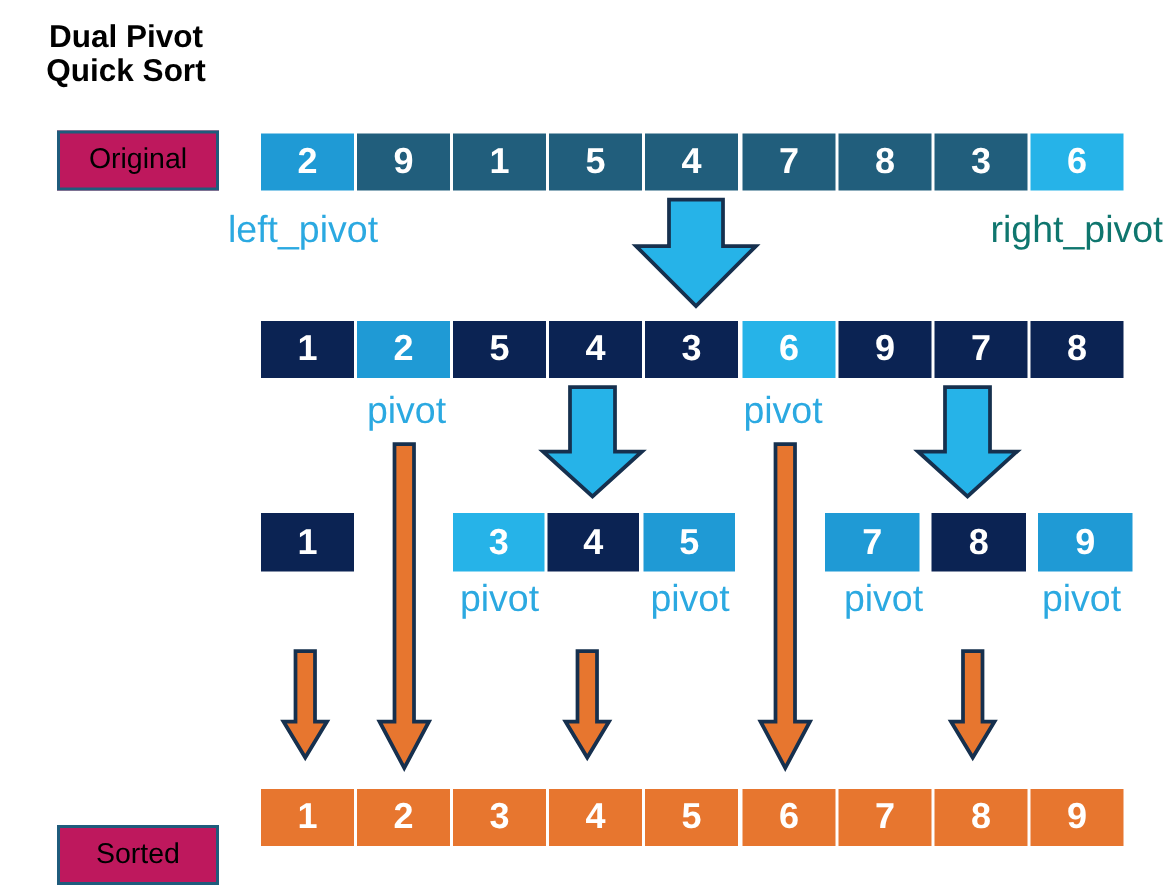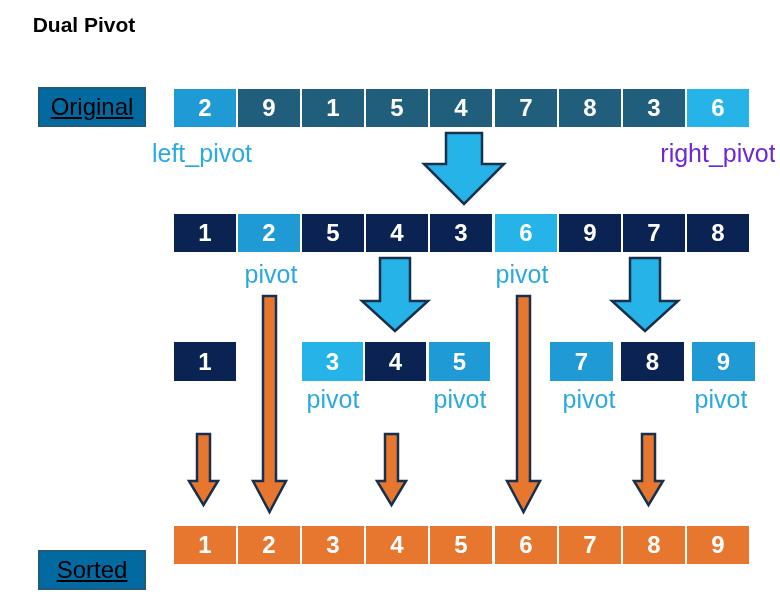--- a/index.html
+++ b/index.html
@@ -5,40 +5,41 @@
   html,body{margin:0;padding:0;background:#fff;}
   .canvas{
     position:relative;width:775px;height:592px;background:#ffffff;
     font-family:"Liberation Sans",sans-serif;overflow:hidden;
   }
   .title{
     position:absolute;left:8px;top:13px;width:152px;text-align:center;
     font-weight:bold;font-size:21px;line-height:23px;color:#000;
   }
   .tag{
-    position:absolute;left:38px;width:104px;height:36px;background:#0369a1;
+    position:absolute;left:38px;width:104px;height:36px;background:#be185d;
     display:flex;align-items:center;justify-content:center;
-    font-size:24px;color:#000;text-decoration:underline;
+    font-size:19px;color:#000;
   }
   .cell{
     position:absolute;display:flex;align-items:center;justify-content:center;
     color:#ffffff;font-weight:bold;font-size:24px;
   }
   .pivot-label{
     position:absolute;transform:translateX(-50%);font-size:25px;white-space:nowrap;
   }
   .arrow-svg{position:absolute;}
 </style>
 </head>
 <body>
 
 <div class="canvas">
 
   <div class="title">
     <div>Dual Pivot</div>
+    <div>Quick Sort</div>
   </div>
 
   <div class="tag" id="tag-original" style="top: 87px; border: 2px solid rgb(31, 92, 124);">
     <span>Original</span>
   </div>
 
   <div class="tag" id="tag-sorted" style="top: 550px; border: 2px solid rgb(31, 92, 124);">
     <span>Sorted</span>
   </div>
 
@@ -71,21 +72,21 @@
       <div class="cell" style="left: 623px; top: 526px; width: 62px; height: 38px; background: rgb(231, 118, 47);">8</div>
       <div class="cell" style="left: 687px; top: 526px; width: 62px; height: 38px; background: rgb(231, 118, 47);">9</div>
       <div class="cell" style="left: 174px; top: 342px; width: 62px; height: 39px; background: rgb(11, 35, 83);">1</div>
       <div class="cell" style="left: 302px; top: 342px; width: 61px; height: 39px; background: rgb(38, 179, 232);">3</div>
       <div class="cell" style="left: 365px; top: 342px; width: 61px; height: 39px; background: rgb(11, 35, 83);">4</div>
       <div class="cell" style="left: 429px; top: 342px; width: 61px; height: 39px; background: rgb(31, 154, 213);">5</div>
       <div class="cell" style="left: 550px; top: 342px; width: 63px; height: 39px; background: rgb(31, 154, 213);">7</div>
       <div class="cell" style="left: 621px; top: 342px; width: 63px; height: 39px; background: rgb(11, 35, 83);">8</div>
       <div class="cell" style="left: 692px; top: 342px; width: 63px; height: 39px; background: rgb(31, 154, 213);">9</div>
       <div class="pivot-label" style="left: 202px; top: 139px; color: rgb(43, 169, 225);">left_pivot</div>
-      <div class="pivot-label" style="left: 718px; top: 139px; color: #6d28d9;">right_pivot</div>
+      <div class="pivot-label" style="left: 718px; top: 139px; color: #0f766e;">right_pivot</div>
       <div class="pivot-label" style="left: 271px; top: 260px; color: rgb(43, 169, 225);">pivot</div>
       <div class="pivot-label" style="left: 522px; top: 260px; color: rgb(43, 169, 225);">pivot</div>
       <div class="pivot-label" style="left: 333px; top: 385px; color: rgb(43, 169, 225);">pivot</div>
       <div class="pivot-label" style="left: 460px; top: 385px; color: rgb(43, 169, 225);">pivot</div>
       <div class="pivot-label" style="left: 589px; top: 385px; color: rgb(43, 169, 225);">pivot</div>
       <div class="pivot-label" style="left: 721px; top: 385px; color: rgb(43, 169, 225);">pivot</div>
       <svg width="88" height="79" class="arrow-svg" style="left: 420px; top: 129px;">
         <polygon points="26,4 62,4 62,35 84,35 44,75 4,35 26,35" fill="#26B3E8" stroke="#16304E" stroke-width="2.5"></polygon>
       </svg>
       <svg width="74" height="81" class="arrow-svg" style="left: 358px; top: 254px;">

